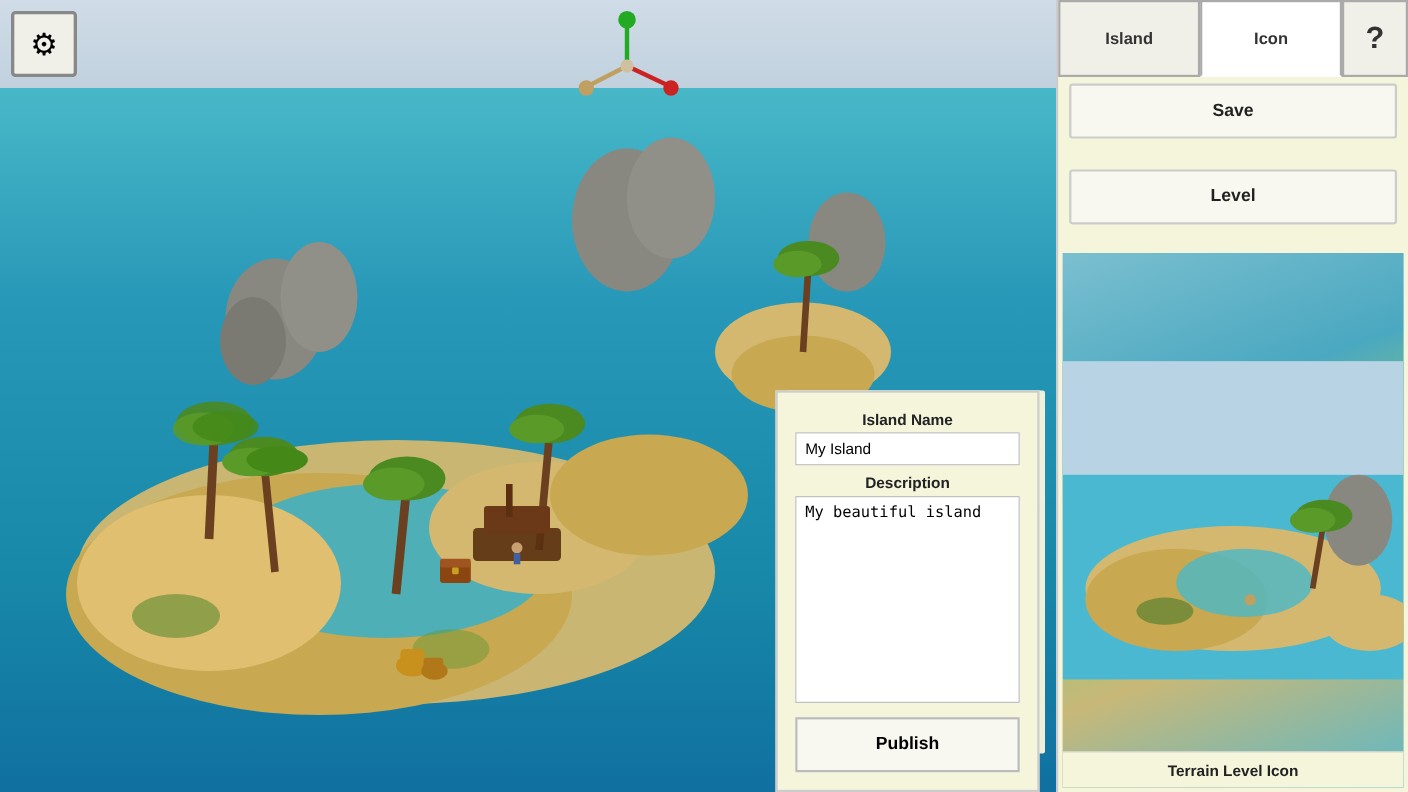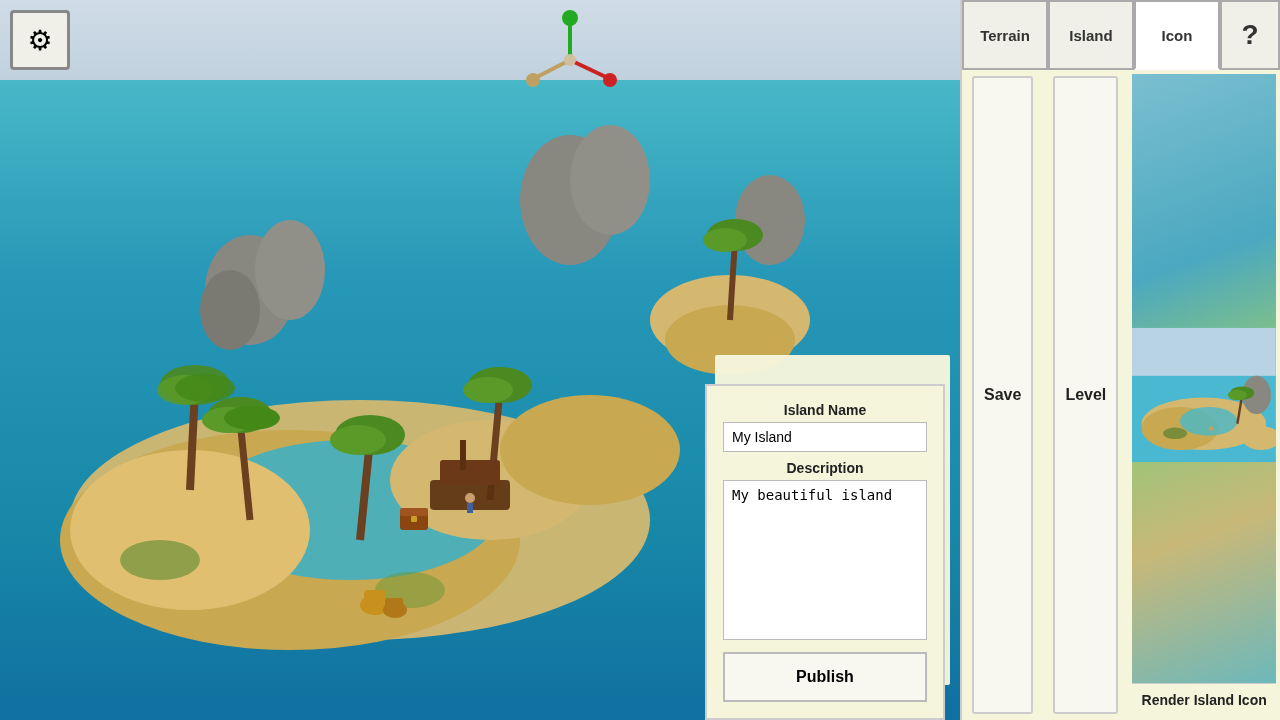--- a/index.html
+++ b/index.html
@@ -114,22 +114,23 @@
       font-weight: bold;
       cursor: pointer;
       text-align: center;
       color: #222;
     }
 
     
     #level-panel {
       flex: 1;
       display: flex;
-      flex-direction: row;
+      flex-direction: column;
       overflow: hidden;
+      gap: 16px;
     }
 
     
     #island-form {
       position: absolute;
       bottom: 0;
       left: 705px;
       width: 240px;
       background: #f5f5dc;
       border: 2px solid #ccc;
@@ -153,21 +154,21 @@
       font-size: 14px;
       margin-bottom: 8px;
     }
 
     .form-textarea {
       width: 100%;
       padding: 6px 8px;
       border: 1px solid #bbb;
       background: #fff;
       font-size: 14px;
-      height: 160px;
+      height: 188px;
       resize: none;
     }
 
     .publish-btn {
       width: 100%;
       margin-top: 8px;
       padding: 14px;
       background: #f8f8f0;
       border: 2px solid #bbb;
       font-size: 16px;
@@ -328,21 +329,20 @@
       <div class="form-label">Description</div>
       <textarea class="form-textarea" style="">My beautiful island</textarea>
       <button class="publish-btn">Publish</button>
     </div>
 
   </div>
 
   <div id="right-panel">
 
     <div id="tab-bar">
-      <button class="tab-btn">Terrain</button>
       <button class="tab-btn">Island</button>
       <button class="tab-btn active">Icon</button>
       <button class="tab-btn-help">?</button>
     </div>
 
     <div id="level-panel">
 
       <button class="action-btn">Save</button>
 
       <button class="action-btn">Level</button>
@@ -365,19 +365,19 @@
           <line x1="220" y1="200" x2="230" y2="140" stroke="#6b4020" stroke-width="5"></line>
           <ellipse cx="230" cy="136" rx="25" ry="14" fill="#4a8a20"></ellipse>
           <ellipse cx="220" cy="140" rx="20" ry="11" fill="#5a9a28"></ellipse>
 
           <ellipse cx="270" cy="230" rx="40" ry="25" fill="#d4b870"></ellipse>
 
           <circle cx="165" cy="210" r="5" fill="#c0a060"></circle>
 
           <ellipse cx="90" cy="220" rx="25" ry="12" fill="#5a8030" opacity="0.7"></ellipse>
         </svg>
-        <div id="render-label">Render Island Icon</div>
+        <div id="render-label">Terrain Level Icon</div>
       </div>
 
     </div>
   </div>
 
 </div>
 
 </body></html>

